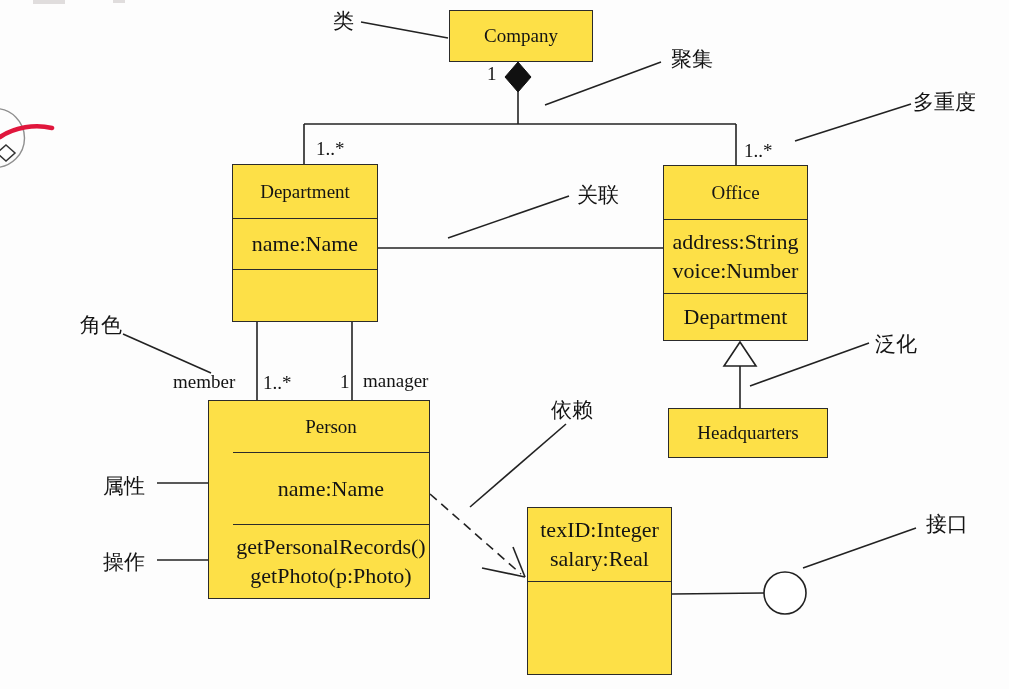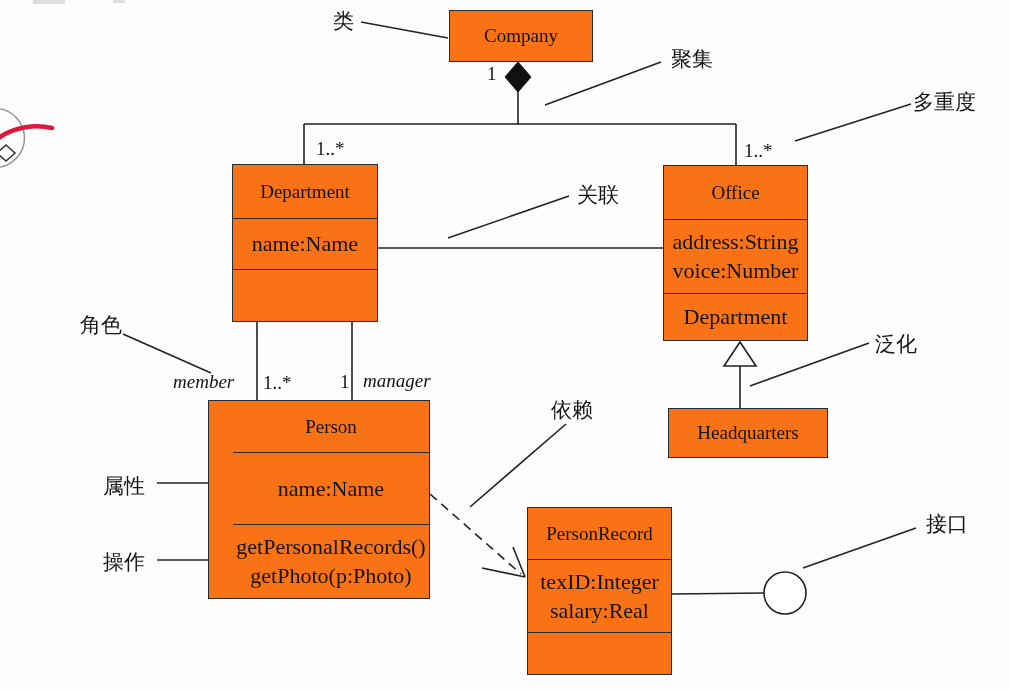--- a/index.html
+++ b/index.html
@@ -1,30 +1,30 @@
 <!DOCTYPE html>
 <html><head>
 <meta charset="utf-8">
 <style>
   html,body{margin:0;padding:0;}
   body{width:1009px;height:689px;position:relative;background:#fdfdfd;overflow:hidden;
        font-family:"Liberation Serif","DejaVu Serif",serif;color:#141414;}
   #stage{position:absolute;inset:0;}
   svg.wires{position:absolute;left:0;top:0;z-index:1;}
-  .uml-box{position:absolute;z-index:2;background:#f97316;border:1.6px solid #2b2b2b;
+  .uml-box{position:absolute;z-index:2;background:#fde047;border:1.6px solid #2b2b2b;
            display:flex;flex-direction:column;box-sizing:border-box;}
   .uml-row{display:flex;flex-direction:column;align-items:center;justify-content:center;
            box-sizing:border-box;row-gap:9px;}
   .uml-row + .uml-row{border-top:1.4px solid #2b2b2b;}
   .uml-title{font-size:19px;}
   .uml-member{font-size:22px;line-height:20px;}
   .flabel{position:absolute;z-index:3;white-space:nowrap;}
   .cjk{font-size:21px;}
   .mult{font-size:19px;}
-  .role{font-size:19px;font-style:italic;}
+  .role{font-size:19px;}
   .artifact{position:absolute;background:#c9c2c2;opacity:.55;z-index:0;}
 </style>
 </head>
 <body>
 
 <div id="stage">
 
   <div class="artifact" style="left:33px;top:0;width:32px;height:4px;"></div>
   <div class="artifact" style="left:113px;top:0;width:12px;height:3px;"></div>
 
@@ -100,21 +100,20 @@
     <div class="uml-row uml-member" style="height:72px;">
       <div>name:Name</div>
     </div>
     <div class="uml-row uml-member" style="flex:1;">
       <div>getPersonalRecords()</div>
       <div>getPhoto(p:Photo)</div>
     </div>
   </div>
 
   <div class="uml-box" style="left:527px;top:507px;width:145px;height:168px;">
-    <div class="uml-row uml-title" style="height:51px;">PersonRecord</div>
     <div class="uml-row uml-member" style="height:73px;">
       <div>texID:Integer</div>
       <div>salary:Real</div>
     </div>
     <div class="uml-row" style="flex:1;"></div>
   </div>
 
   <div class="uml-box" style="left:668px;top:408px;width:160px;height:50px;">
     <div class="uml-row uml-title" style="flex:1;">Headquarters</div>
   </div>

